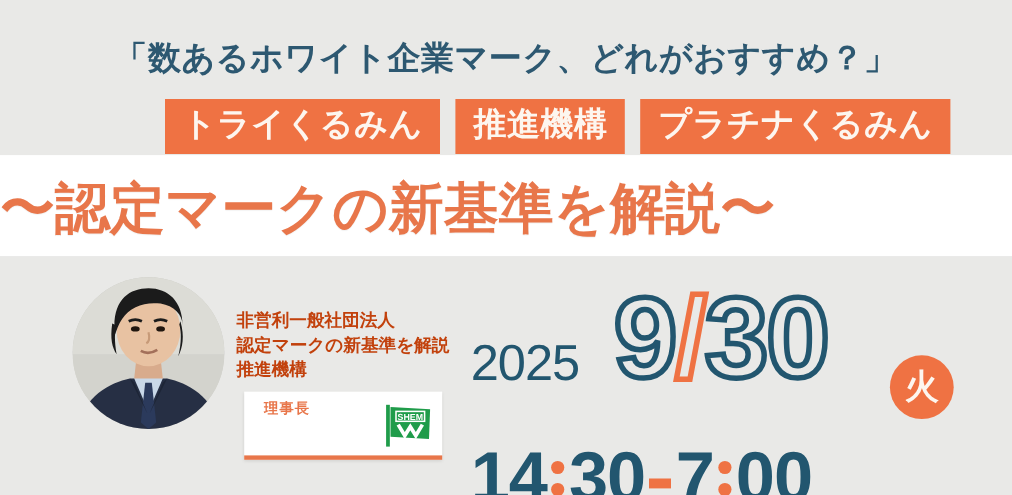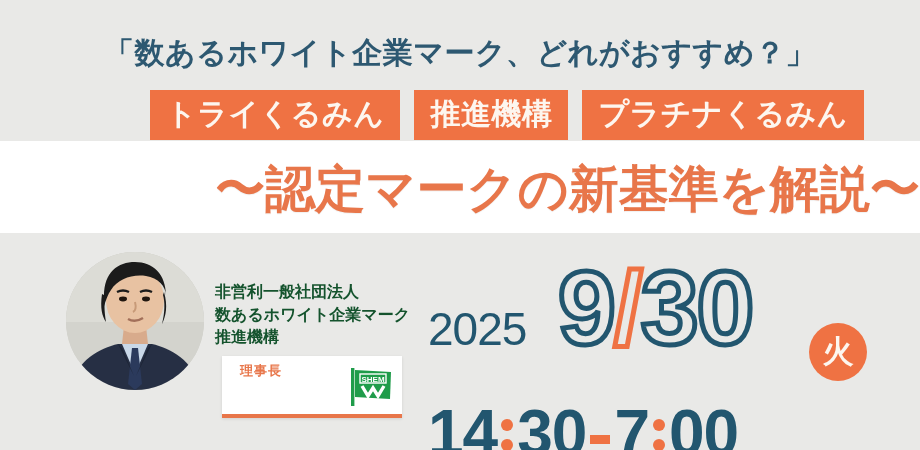--- a/index.html
+++ b/index.html
@@ -71,21 +71,21 @@
     padding: 9px 16px 11px 16px;
     letter-spacing: 0.5px;
     white-space: nowrap;
   }
 
   
   .main-title {
     position: absolute;
     left: 0; top: 156px;
     width: 920px;
-    text-align: right;
+    text-align: left;
     font-size: 50px;
     font-weight: bold;
     color: #e8764a;
     letter-spacing: 0px;
     white-space: nowrap;
     text-shadow: 0 1px 1px rgba(0,0,0,0.06);
   }
 
   
   .avatar {
@@ -98,21 +98,21 @@
   }
   .avatar svg { display: block; }
 
   
   .org-block {
     position: absolute;
     left: 215px; top: 281px;
     font-size: 16px;
     font-weight: bold;
     line-height: 1.42;
-    color: #14532d;
+    color: #c2410c;
     white-space: nowrap;
   }
 
   
   .name-card {
     position: absolute;
     left: 222px; top: 356px;
     width: 180px; height: 62px;
     background: #ffffff;
     box-shadow: 0 1px 3px rgba(0,0,0,0.10);
@@ -281,21 +281,21 @@
       <path d="M51 40 Q57 37 63 40" stroke="#1b1b1b" stroke-width="2.4" fill="none"></path>
       <path d="M74 40 Q80 37 86 40" stroke="#1b1b1b" stroke-width="2.4" fill="none"></path>
 
       <path d="M69 50 Q71 58 67 60" stroke="#c79a78" stroke-width="2" fill="none"></path>
       <path d="M62 67 Q69 71 77 66" stroke="#a3705a" stroke-width="2.4" fill="none"></path>
     </svg>
   </div>
 
   <div class="org-block">
     <div>非営利一般社団法人</div>
-    <div>数あるホワイト企業マーク</div>
+    <div>認定マークの新基準を解説</div>
     <div>推進機構</div>
   </div>
 
   <div class="name-card">
     <div class="role-label">理事長</div>
     <div class="shem-logo">
       <svg width="46" height="42" viewBox="0 0 46 42" aria-hidden="true">
 
         <rect x="3" y="2" width="3.4" height="38" fill="#1f9c4a"></rect>
 

